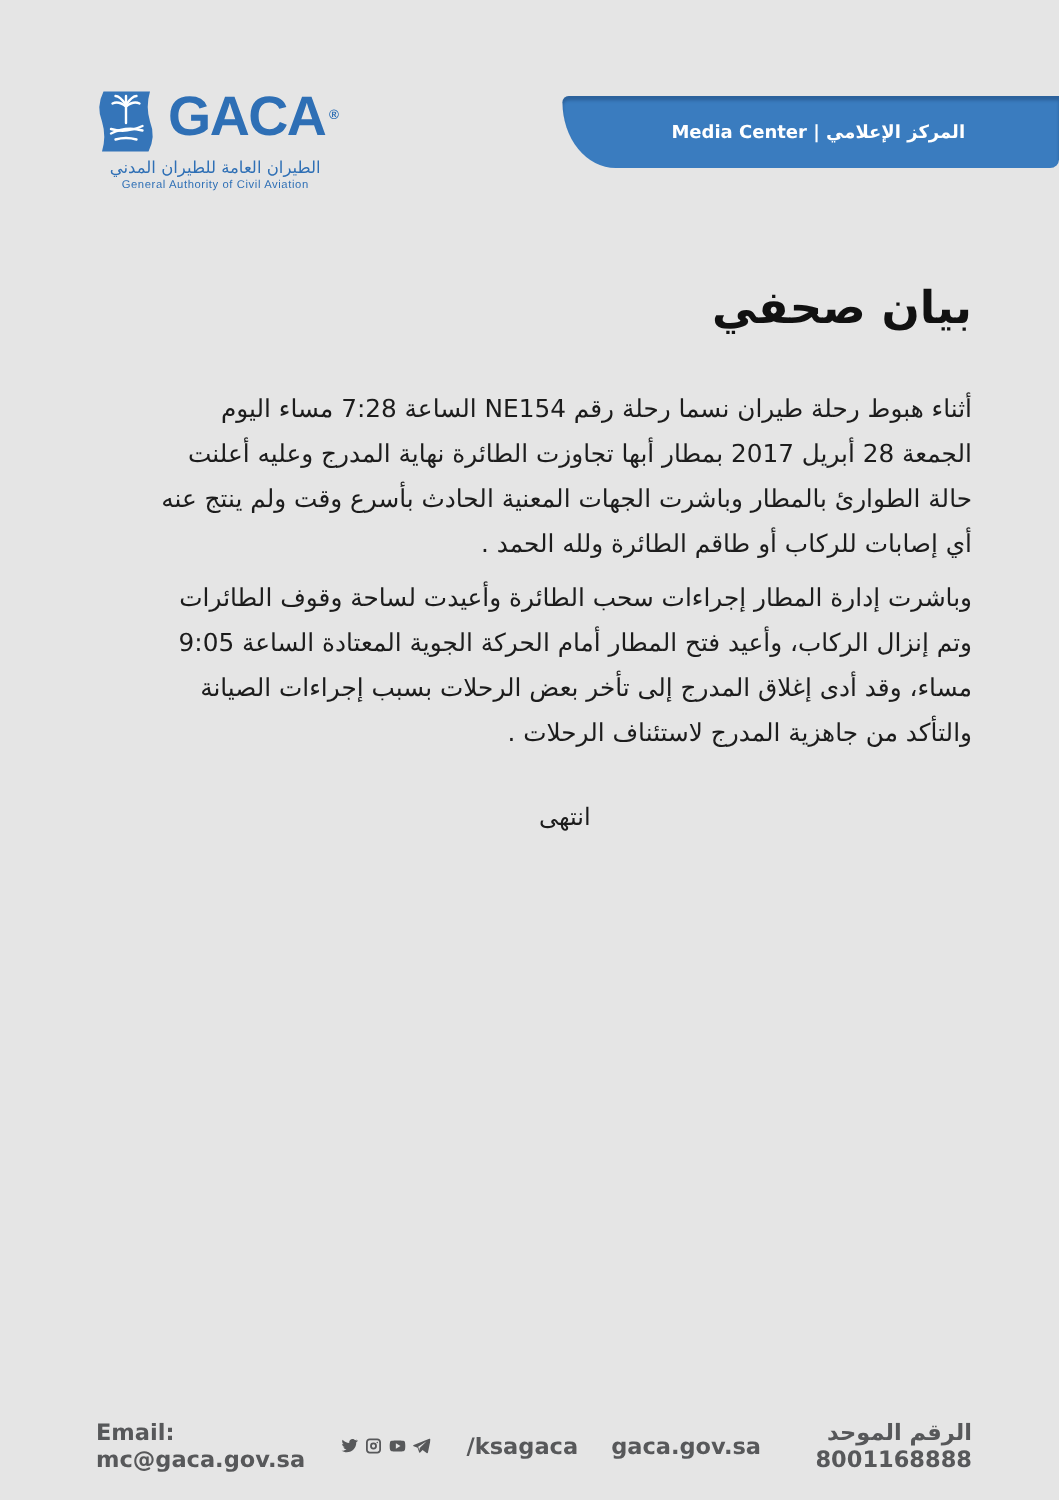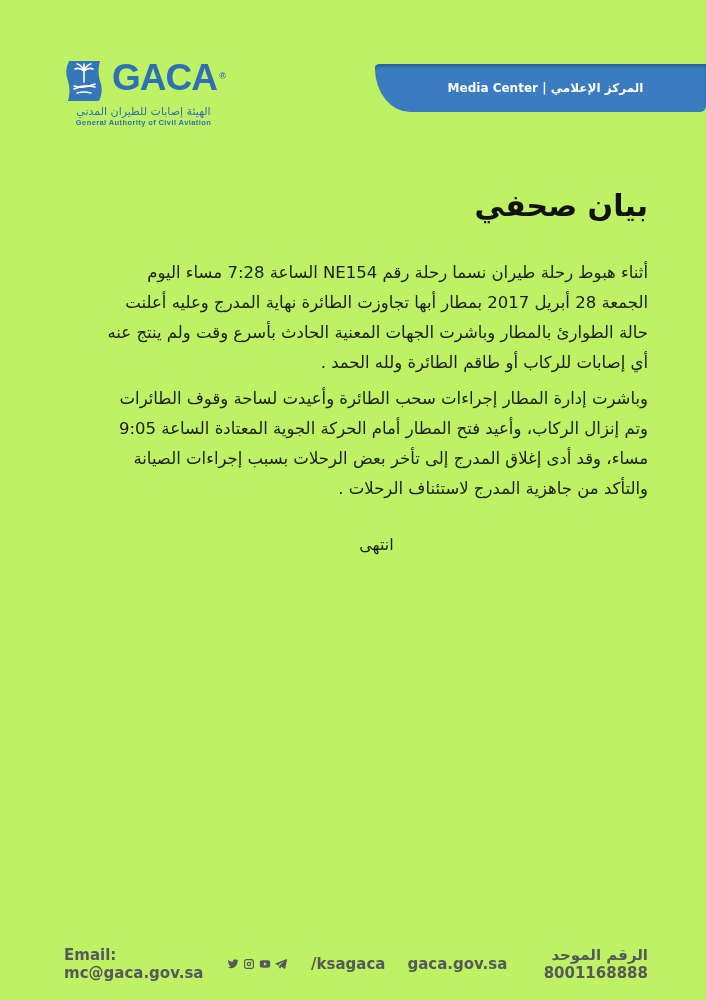--- a/index.html
+++ b/index.html
@@ -2,21 +2,21 @@
 <html lang="ar"><head>
 <meta charset="utf-8">
 <style>
   * { margin:0; padding:0; box-sizing:border-box; }
   html,body { background:#ffffff; }
   body { font-family:"DejaVu Sans", sans-serif; }
   .page {
     position:relative;
     width:706px; height:1000px;
     margin:0 auto;
-    background:#bef264;
+    background:#e5e5e5;
     overflow:hidden;
   }
 
   
   .logo-block {
     position:absolute; left:62px; top:58px;
     display:flex; flex-direction:column; align-items:center;
   }
   .logo-row { display:flex; align-items:flex-start; gap:6px; }
   .flag-svg { width:44px; height:46px; display:block; }
@@ -26,21 +26,21 @@
     color:#2e6fb5; letter-spacing:-1px;
     position:relative; padding-right:8px;
   }
   .reg-mark { position:absolute; top:-2px; right:0; font-size:9px; font-weight:bold; color:#2e6fb5; }
   .logo-sub-ar {
     font-size:11px; color:#2e6fb5; direction:rtl; line-height:13px;
     margin-top:1px; letter-spacing:0;
   }
   .logo-sub-en {
     font-family:"Liberation Sans", sans-serif;
-    font-size:7.5px; font-weight:bold; color:#2e6fb5; line-height:10px;
+    font-size:7.5px; font-weight:normal; color:#2e6fb5; line-height:10px;
     letter-spacing:0.4px;
   }
 
   .media-banner {
     position:absolute; top:64px; right:0;
     width:331px; height:48px;
     background:#3a7cbf;
     border-top-left-radius:5px;
     border-bottom-left-radius:42px 52px;
     border-bottom-right-radius:7px;
@@ -110,21 +110,21 @@
             <path d="M12 28 Q22 31 33 26"></path>
             <path d="M15 35 Q22 33 29 35"></path>
           </g>
         </svg>
       </span>
       <span class="gaca-wordmark">
         <span>GACA</span>
         <span class="reg-mark">®</span>
       </span>
     </div>
-    <div class="logo-sub-ar">الهيئة إصابات للطيران المدني</div>
+    <div class="logo-sub-ar">الطيران العامة للطيران المدني</div>
     <div class="logo-sub-en">General Authority of Civil Aviation</div>
   </div>
 
   <div class="media-banner">
     <span class="banner-text">Media Center | المركز الإعلامي</span>
   </div>
 
   <h1 class="doc-title">بيان صحفي</h1>
 
   <div class="doc-body">

